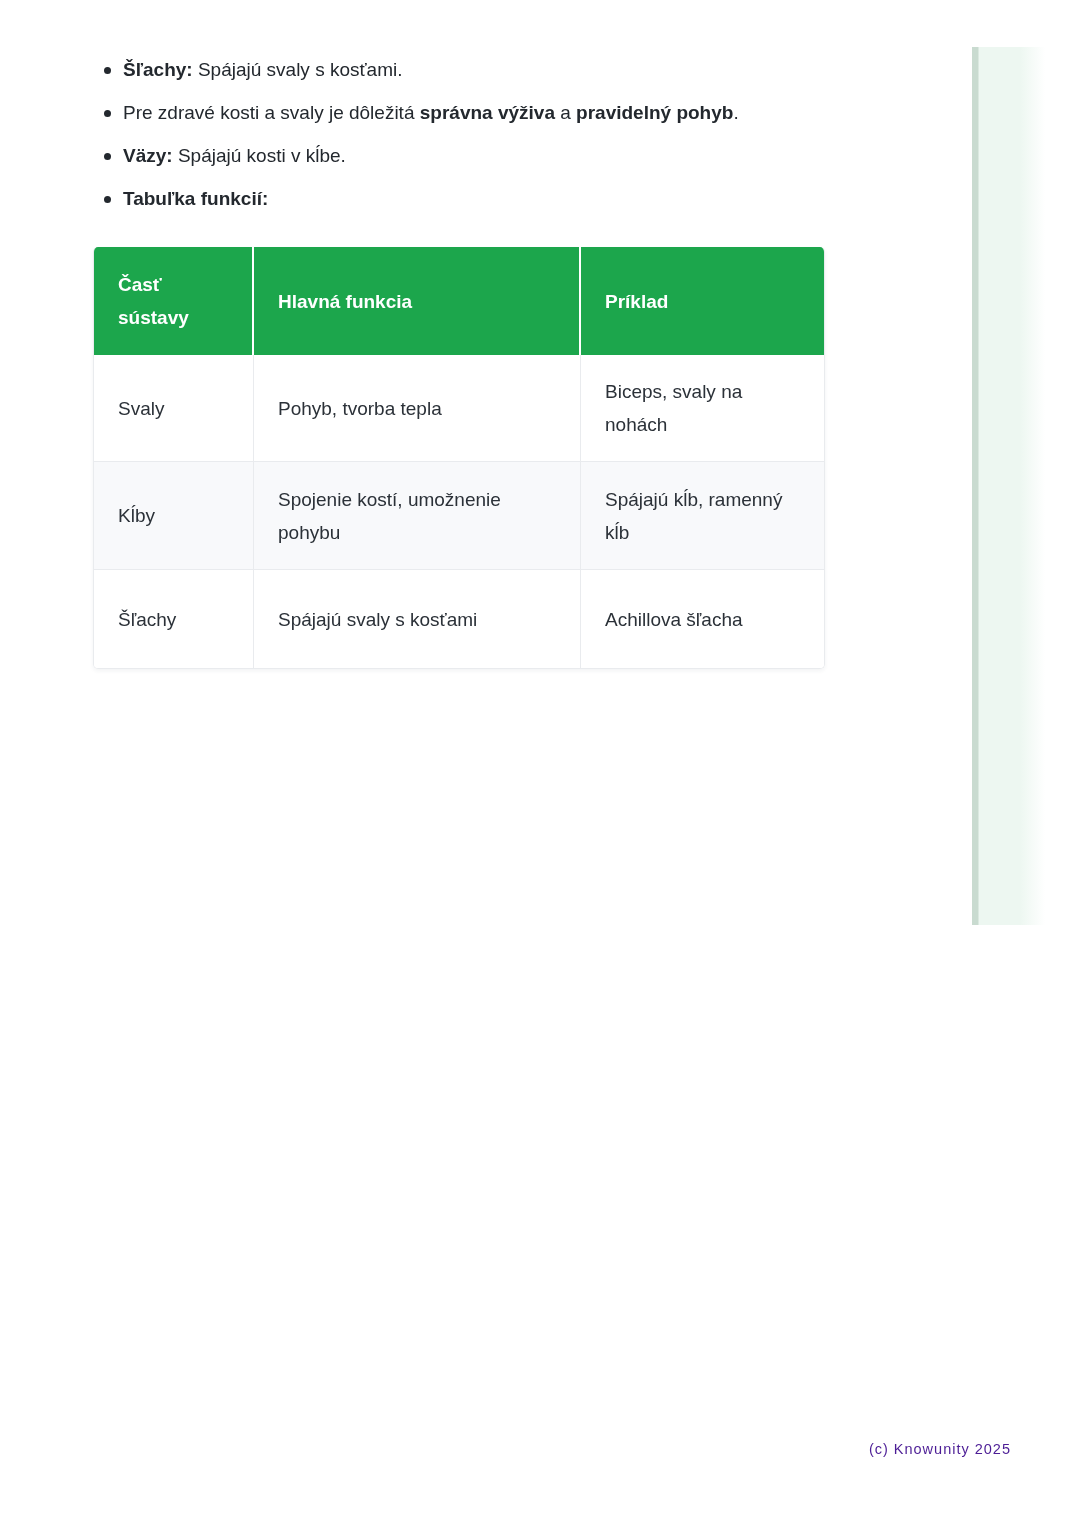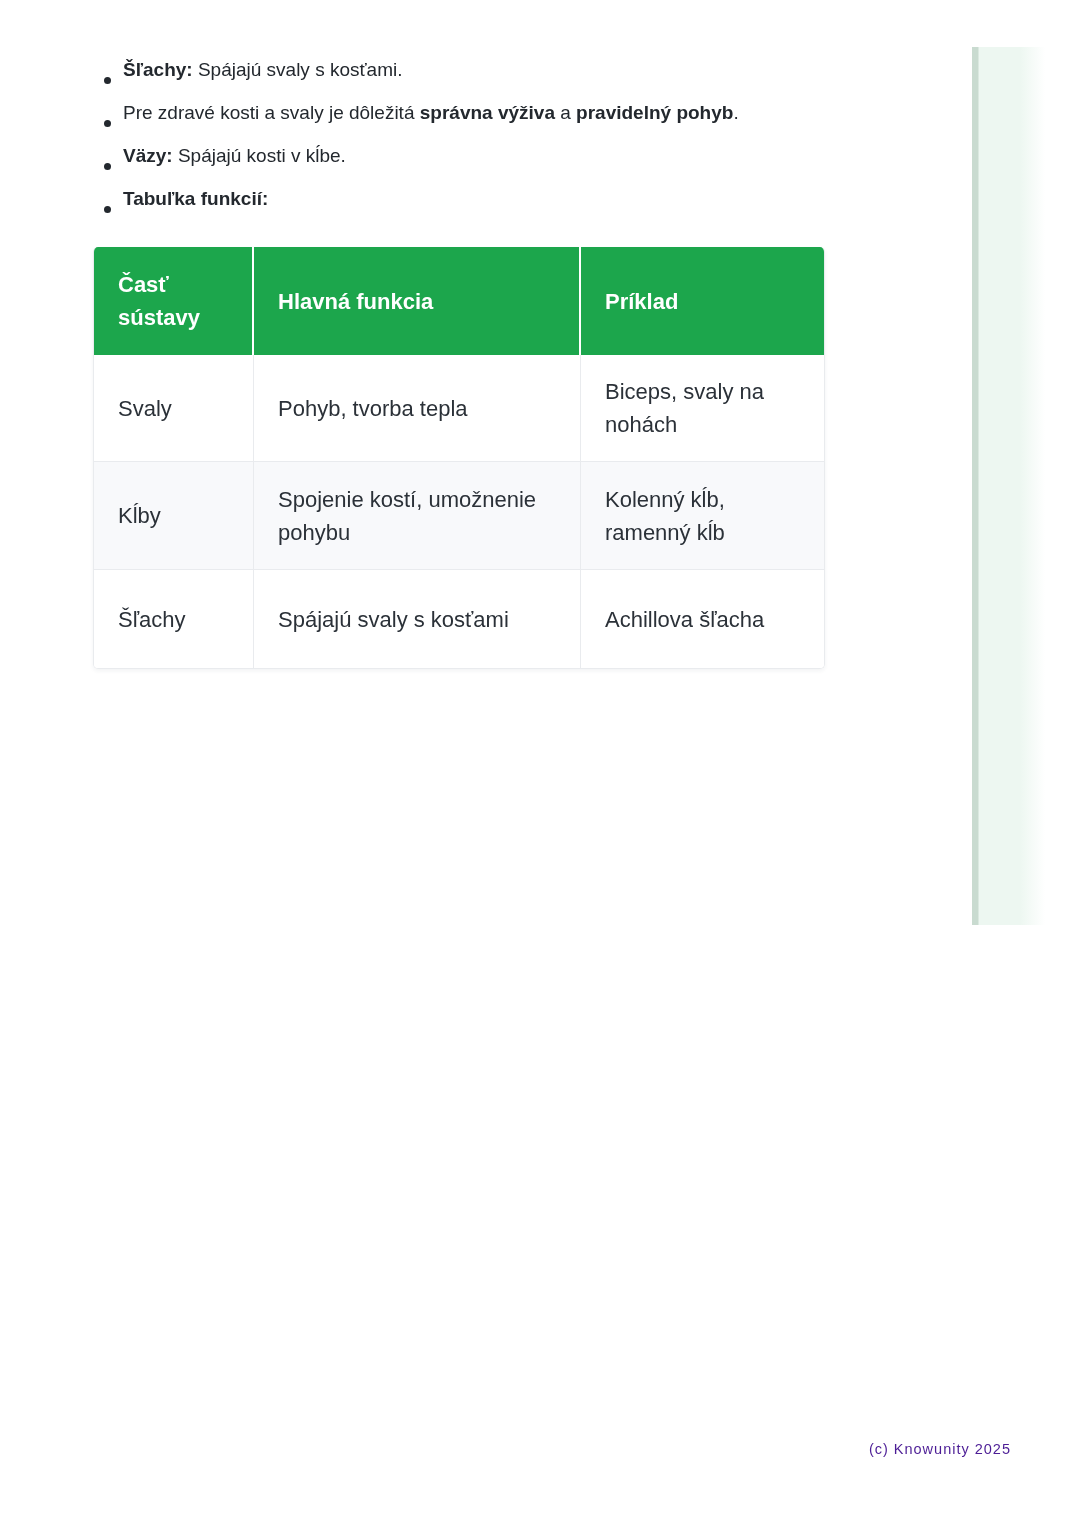--- a/index.html
+++ b/index.html
@@ -30,21 +30,21 @@
     position: absolute;
     left: 93px;
     top: 56px;
     width: 732px;
   }
 
   
   .bullets { list-style: none; }
   .bullet-item {
     display: flex;
-    align-items: flex-end;
+    align-items: flex-start;
     margin-bottom: 15px;
     font-size: 19px;
     line-height: 28px;
     color: #23282e;
   }
   .bullet-dot {
     flex: 0 0 auto;
     width: 7px;
     height: 7px;
     border-radius: 50%;
@@ -62,21 +62,21 @@
     border-top: none;
     border-radius: 5px;
     overflow: hidden;
     box-shadow: 0 2px 4px rgba(40,50,60,0.06);
   }
   table {
     width: 732px;
     border-collapse: separate;
     border-spacing: 0;
     table-layout: fixed;
-    font-size: 22px;
+    font-size: 19px;
   }
   col.c1 { width: 160px; }
   col.c2 { width: 327px; }
   col.c3 { width: 245px; }
 
   thead th {
     background: #1ca64c;
     color: #ffffff;
     font-weight: bold;
     text-align: left;
@@ -159,21 +159,21 @@
       </thead>
       <tbody>
         <tr>
           <td>Svaly</td>
           <td>Pohyb, tvorba tepla</td>
           <td>Biceps, svaly na nohách</td>
         </tr>
         <tr>
           <td>Kĺby</td>
           <td>Spojenie kostí, umožnenie pohybu</td>
-          <td>Kolenný kĺb, ramenný kĺb</td>
+          <td>Spájajú kĺb, ramenný kĺb</td>
         </tr>
         <tr>
           <td>Šľachy</td>
           <td>Spájajú svaly s kosťami</td>
           <td>Achillova šľacha</td>
         </tr>
       </tbody>
     </table>
   </div>
 

